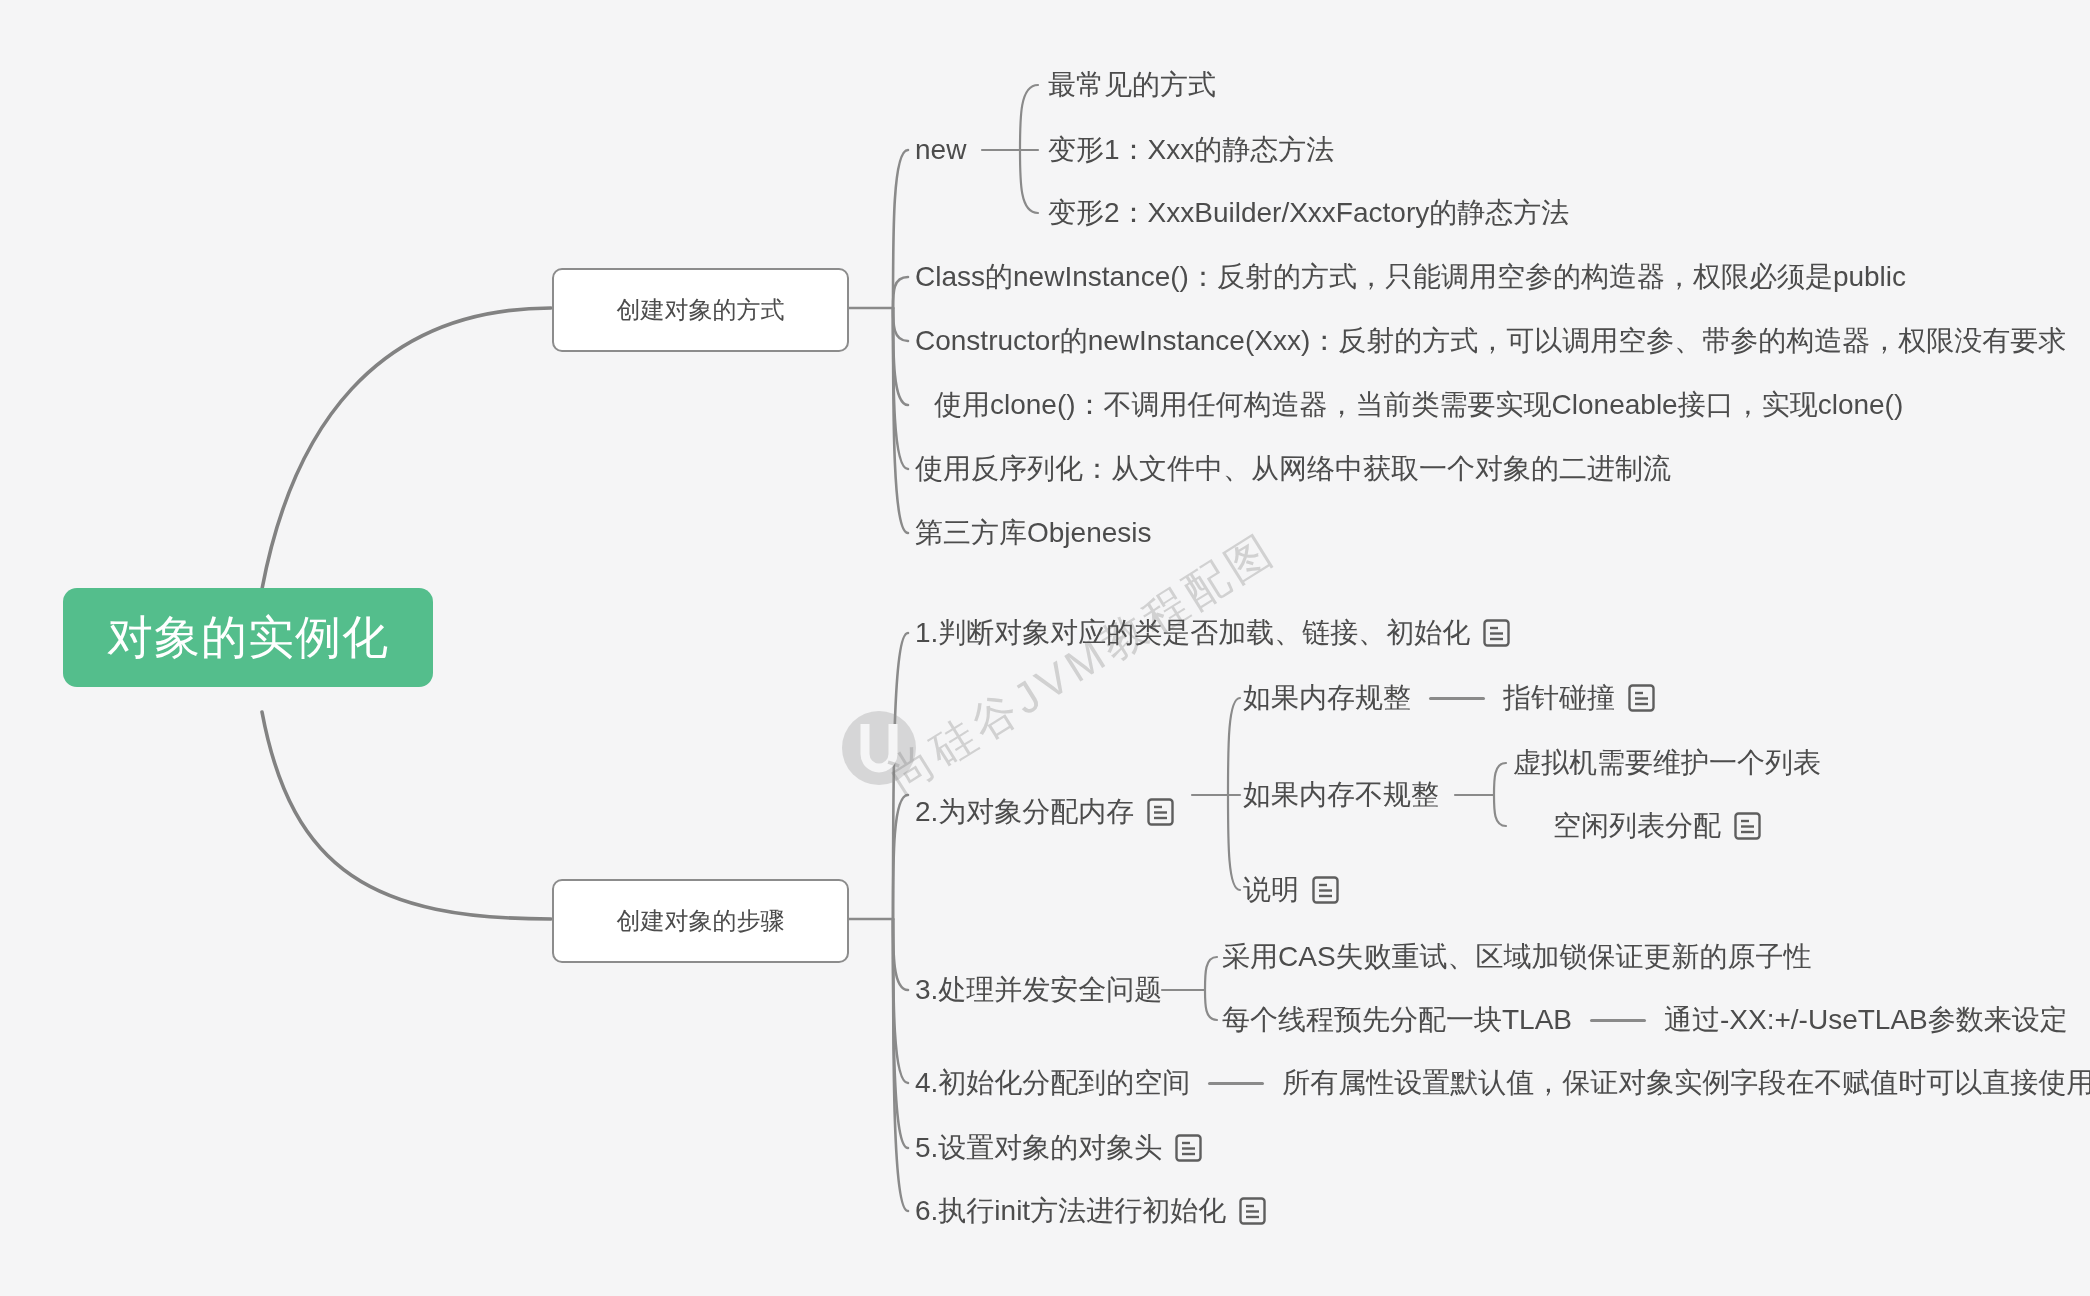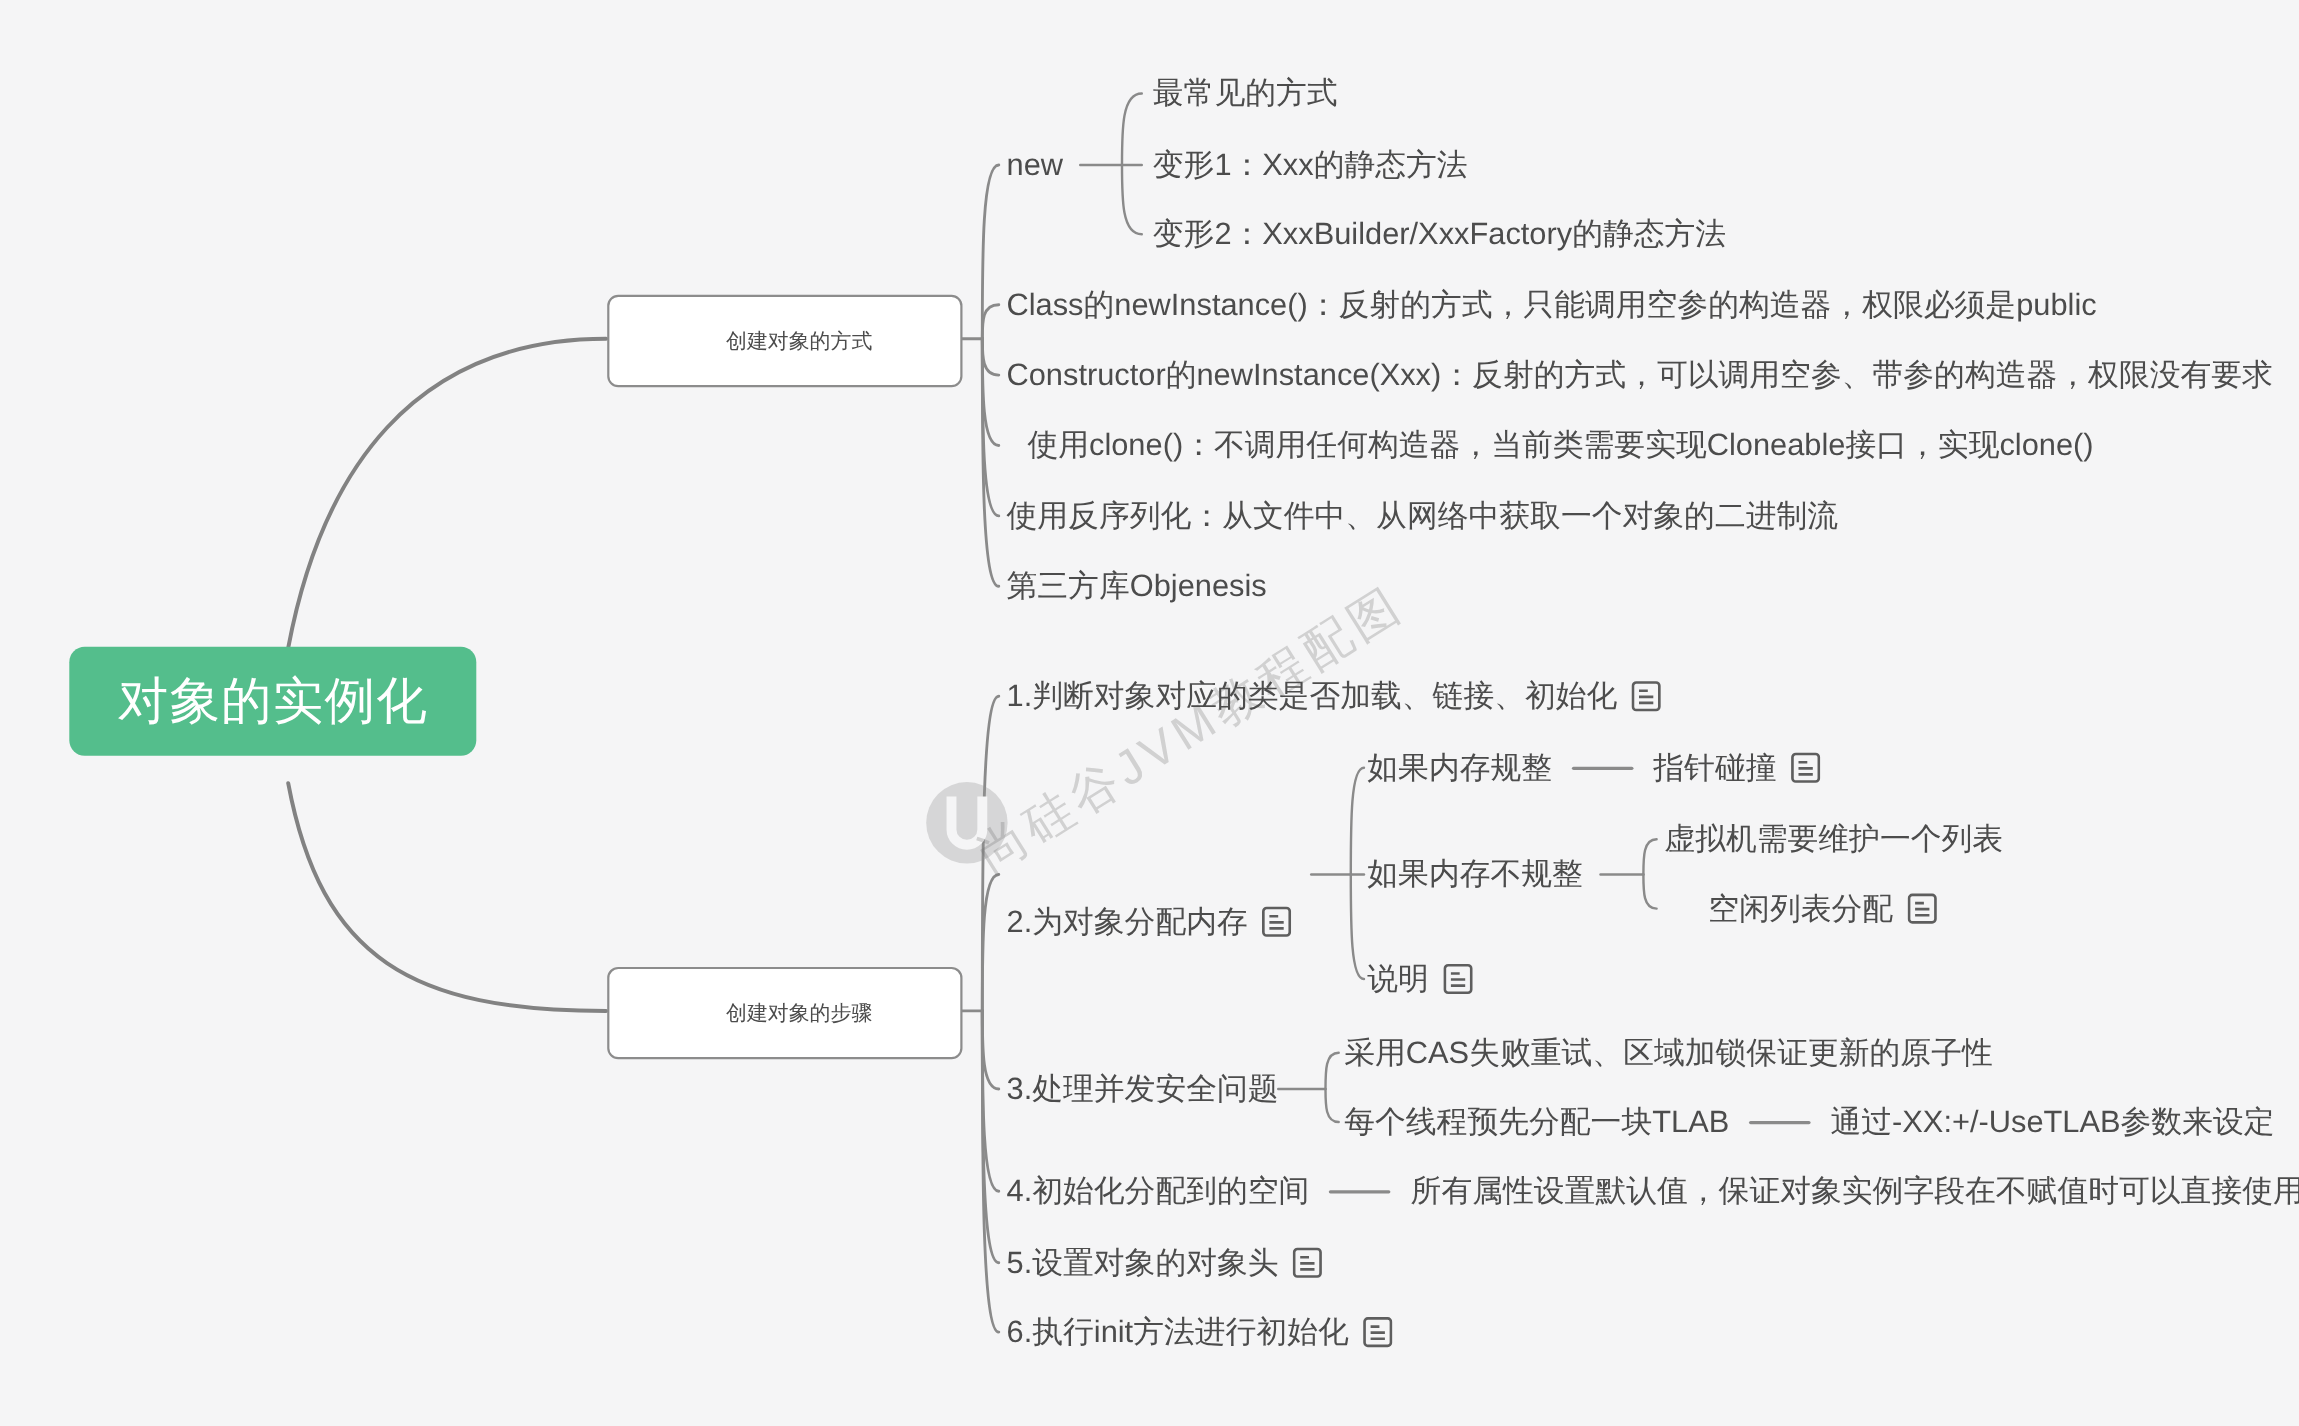--- a/index.html
+++ b/index.html
@@ -20,21 +20,21 @@
     font-size:28px;line-height:34px;transform:translateY(-50%);
   }
   .row .t{display:inline-block;}
   .hline{display:inline-block;width:56px;height:3px;background:#8a8a8a;
     border-radius:2px;margin:0 18px;flex:none;}
   .note{stroke:#5e5e5e;stroke-width:2.4;fill:none;margin-left:13px;flex:none;}
 
   .topic-box{
     position:absolute;display:flex;align-items:center;justify-content:center;
     background:#ffffff;border:2px solid #8c8c8c;border-radius:10px;
-    font-size:19px;color:#4c4c4c;padding-left:26px;
+    font-size:24px;color:#4c4c4c;
   }
   .root-box{
     position:absolute;display:flex;align-items:center;justify-content:center;
     background:#54be8c;border-radius:14px;color:#ffffff;
     font-size:46px;font-weight:500;letter-spacing:1px;
   }
   .watermark-text{
     position:absolute;left:893px;top:752px;
     font-size:44px;letter-spacing:5px;white-space:nowrap;
     color:rgba(115,115,115,0.28);
@@ -133,21 +133,21 @@
 <div class="row" style="left:915px;top:633px;">
   <span class="t">1.判断对象对应的类是否加载、链接、初始化</span>
   <svg class="note" width="27" height="30" viewBox="0 0 27 30">
     <rect x="1.5" y="2.5" width="24" height="25" rx="3"></rect>
     <line x1="7" y1="10" x2="15" y2="10"></line>
       <line x1="7" y1="15.5" x2="20" y2="15.5"></line>
       <line x1="7" y1="21" x2="20" y2="21"></line>
   </svg>
 </div>
 
-<div class="row" style="left:915px;top:838px;text-align:center;">
+<div class="row" style="left:915px;top:812px;text-align:center;">
   <span class="t">2.为对象分配内存</span>
   <svg class="note" width="27" height="30" viewBox="0 0 27 30">
     <rect x="1.5" y="2.5" width="24" height="25" rx="3"></rect>
     <line x1="7" y1="10" x2="15" y2="10"></line>
       <line x1="7" y1="15.5" x2="20" y2="15.5"></line>
       <line x1="7" y1="21" x2="20" y2="21"></line>
   </svg>
 </div>
 
 <div class="row" style="left:1243px;top:698px;">

